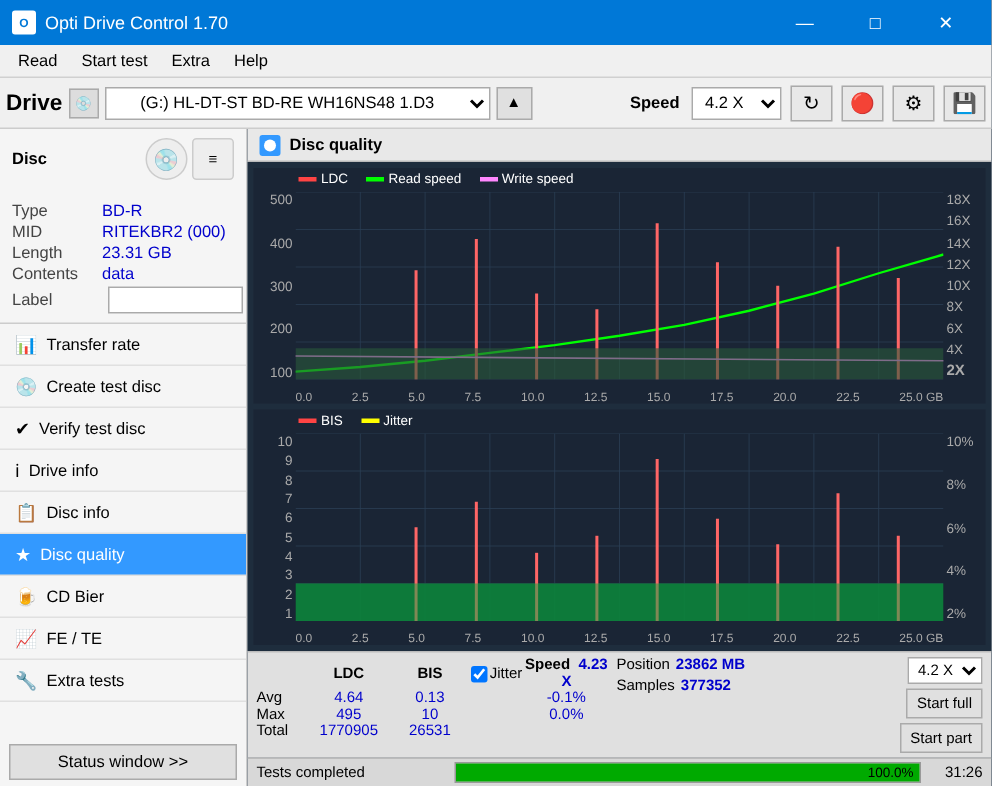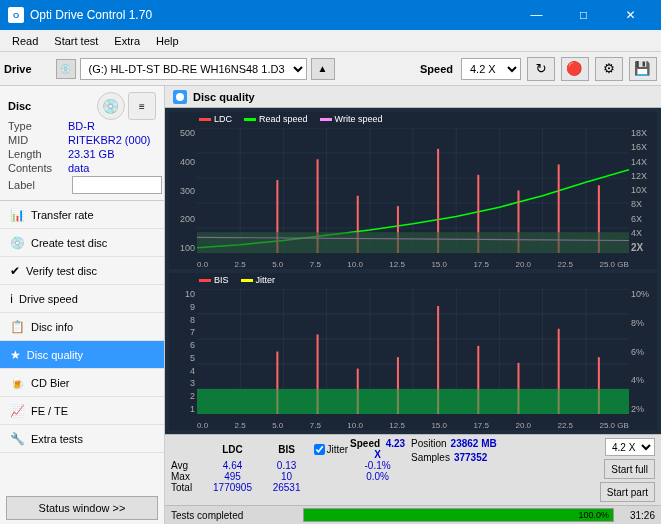--- a/index.html
+++ b/index.html
@@ -11,36 +11,36 @@
     .title-bar-icon { width: 16px; height: 16px; background: #fff; border-radius: 2px; display: flex; align-items: center; justify-content: center; font-size: 8px; color: #0078d7; font-weight: bold; }
     .title-bar-controls { display: flex; gap: 2px; }
     .title-btn { width: 45px; height: 30px; border: none; background: transparent; color: white; cursor: pointer; font-size: 12px; display: flex; align-items: center; justify-content: center; }
 
     
     .menu-bar { background: #f0f0f0; height: 22px; display: flex; align-items: center; padding: 0 4px; border-bottom: 1px solid #d0d0d0; }
     .menu-item { padding: 2px 8px; cursor: pointer; font-size: 11px; }
 
     
     .drive-bar { background: #f0f0f0; height: 34px; display: flex; align-items: center; padding: 0 4px; gap: 4px; border-bottom: 1px solid #ccc; }
-    .drive-label { font-size: 11px; font-weight: bold; margin-right: 20px; }
-    .drive-select { height: 22px; font-size: 11px; background: white; border: 1px solid #aaa; padding: 0 4px; min-width: 210px; }
+    .drive-label { font-size: 15px; font-weight: bold; margin-right: 0; }
+    .drive-select { height: 22px; font-size: 11px; background: white; border: 1px solid #aaa; padding: 0 19px; min-width: 210px; }
     .drive-btn { width: 24px; height: 22px; background: #e0e0e0; border: 1px solid #aaa; cursor: pointer; display: flex; align-items: center; justify-content: center; font-size: 10px; }
     .speed-label { font-size: 11px; font-weight: bold; margin-left: 6px; margin-right: 4px; }
     .speed-select { height: 22px; font-size: 11px; background: white; border: 1px solid #aaa; padding: 0 4px; width: 60px; }
     .toolbar-btn { width: 28px; height: 24px; background: #e8e8e8; border: 1px solid #aaa; cursor: pointer; display: flex; align-items: center; justify-content: center; margin-left: 2px; }
 
     
     .main { display: flex; height: calc(524px - 30px - 22px - 34px); }
 
     
     .sidebar { width: 165px; background: #f5f5f5; border-right: 1px solid #ccc; display: flex; flex-direction: column; flex-shrink: 0; }
 
     
     .disc-panel { padding: 6px 8px; border-bottom: 1px solid #ccc; }
-    .disc-header { display: flex; align-items: center; justify-content: space-between; margin-bottom: 0; }
+    .disc-header { display: flex; align-items: center; justify-content: space-between; margin-bottom: 15px; }
     .disc-title { font-size: 11px; font-weight: bold; }
     .disc-row { display: flex; margin-bottom: 2px; font-size: 11px; }
     .disc-key { color: #444; width: 60px; flex-shrink: 0; }
     .disc-val { color: #000; }
     .disc-val.blue { color: #0000cc; }
     .disc-val.data { color: #0000cc; }
     .label-row { display: flex; align-items: center; gap: 4px; margin-top: 2px; }
     .label-input { height: 18px; border: 1px solid #aaa; background: white; font-size: 10px; width: 90px; padding: 0 2px; }
     .label-btn { width: 18px; height: 18px; background: #e0e0e0; border: 1px solid #aaa; cursor: pointer; font-size: 9px; display: flex; align-items: center; justify-content: center; }
 
@@ -159,21 +159,21 @@
       <div class="nav-item">
         <span style="font-size:12px;">💿</span>
         <span>Create test disc</span>
       </div>
       <div class="nav-item">
         <span style="font-size:12px;">✔</span>
         <span>Verify test disc</span>
       </div>
       <div class="nav-item">
         <span style="font-size:12px;">ℹ</span>
-        <span>Drive speed</span>
+        <span>Drive info</span>
       </div>
       <div class="nav-item">
         <span style="font-size:12px;">📋</span>
         <span>Disc info</span>
       </div>
       <div class="nav-item active">
         <span style="font-size:12px;">★</span>
         <span>Disc quality</span>
       </div>
       <div class="nav-item">

